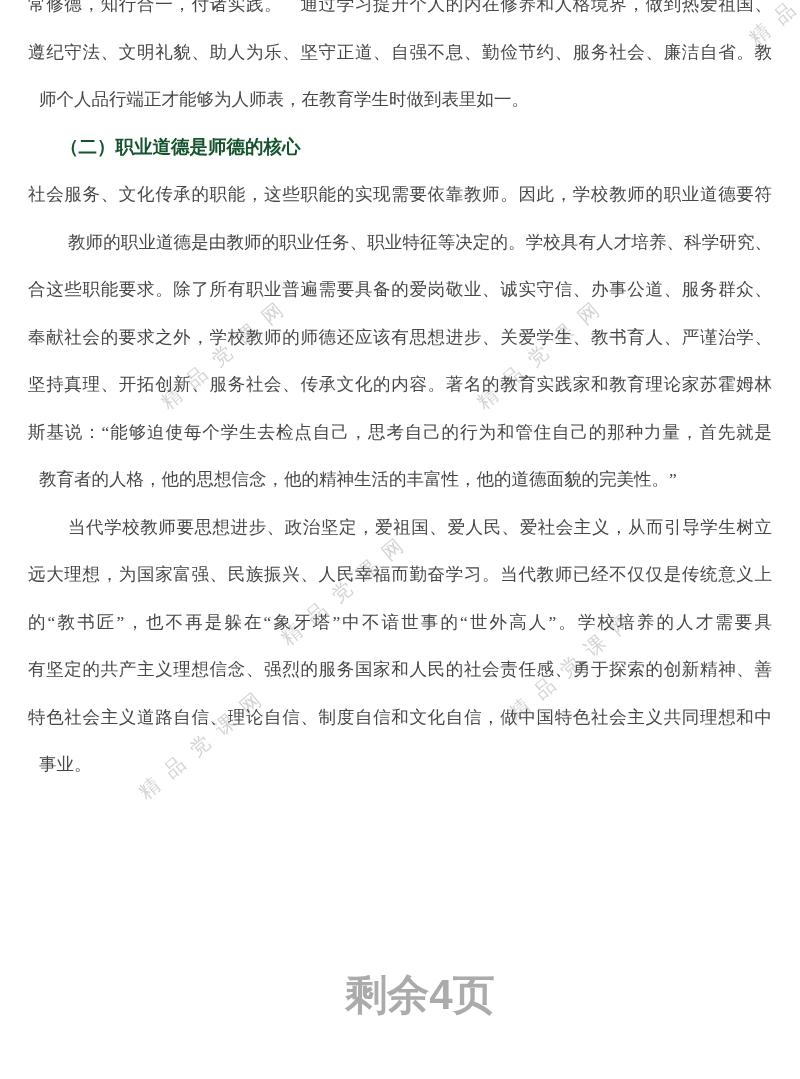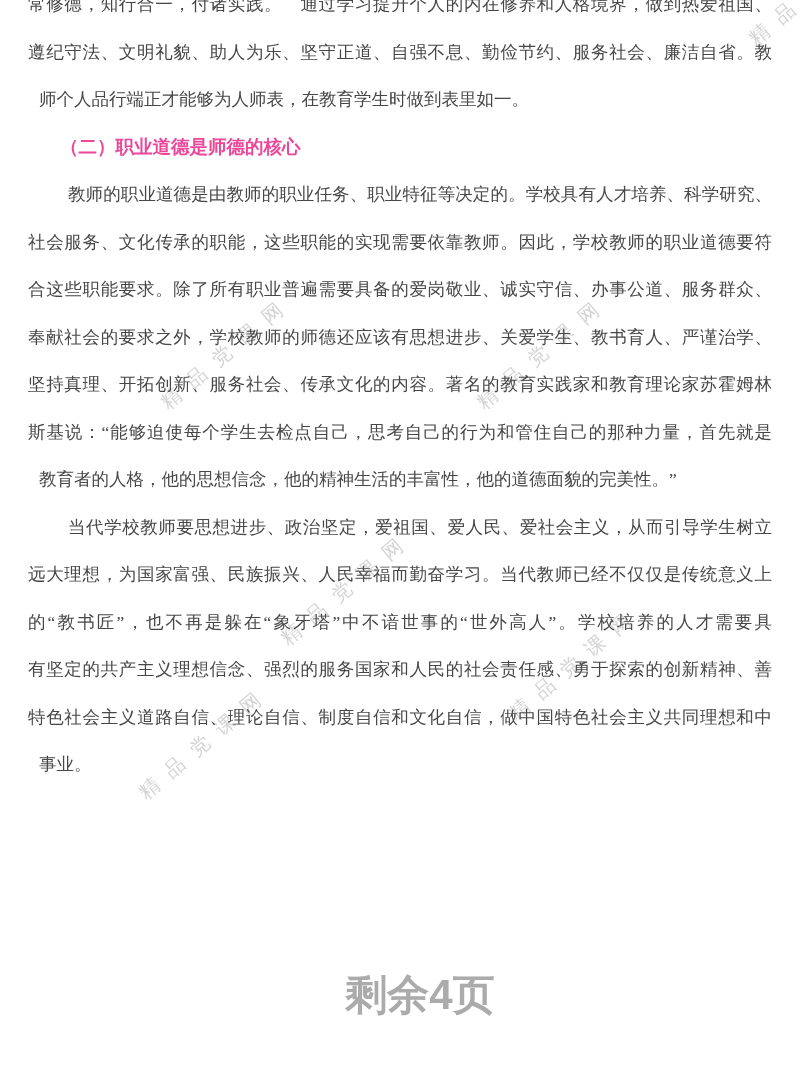--- a/index.html
+++ b/index.html
@@ -44,21 +44,21 @@
     font-size: 17.5px;
     color: #474747;
     text-align: justify;
     text-align-last: justify;
     overflow: hidden;
   }
   .line.t-end { text-align-last: left; margin-left: 11px; }
   .line.t-heading {
     text-align-last: left;
     font-weight: 700;
-    color: #ec4899;
+    color: #14532d;
     font-size: 18.5px;
     padding-left: 32px;
   }
   .line.ind { padding-left: 40px; }
 
   
   .footer {
     position: absolute;
     left: 0;
     right: 0;
@@ -89,22 +89,22 @@
     <div class="wm wm-e">精品党课网</div>
     <div class="wm wm-f">精品党课网</div>
   </div>
 
   <div class="content">
 
   <div class="line t-body">常修德，知行合一，付诸实践。　通过学习提升个人的内在修养和人格境界，做到热爱祖国、</div>
       <div class="line t-body">遵纪守法、文明礼貌、助人为乐、坚守正道、自强不息、勤俭节约、服务社会、廉洁自省。教</div>
       <div class="line t-end">师个人品行端正才能够为人师表，在教育学生时做到表里如一。</div>
       <div class="line t-heading">（二）职业道德是师德的核心</div>
+      <div class="line t-body">社会服务、文化传承的职能，这些职能的实现需要依靠教师。因此，学校教师的职业道德要符</div>
       <div class="line t-body ind">教师的职业道德是由教师的职业任务、职业特征等决定的。学校具有人才培养、科学研究、</div>
-      <div class="line t-body">社会服务、文化传承的职能，这些职能的实现需要依靠教师。因此，学校教师的职业道德要符</div>
       <div class="line t-body">合这些职能要求。除了所有职业普遍需要具备的爱岗敬业、诚实守信、办事公道、服务群众、</div>
       <div class="line t-body">奉献社会的要求之外，学校教师的师德还应该有思想进步、关爱学生、教书育人、严谨治学、</div>
       <div class="line t-body">坚持真理、开拓创新、服务社会、传承文化的内容。著名的教育实践家和教育理论家苏霍姆林</div>
       <div class="line t-body">斯基说：“能够迫使每个学生去检点自己，思考自己的行为和管住自己的那种力量，首先就是</div>
       <div class="line t-end">教育者的人格，他的思想信念，他的精神生活的丰富性，他的道德面貌的完美性。”</div>
       <div class="line t-body ind">当代学校教师要思想进步、政治坚定，爱祖国、爱人民、爱社会主义，从而引导学生树立</div>
       <div class="line t-body">远大理想，为国家富强、民族振兴、人民幸福而勤奋学习。当代教师已经不仅仅是传统意义上</div>
       <div class="line t-body">的“教书匠”，也不再是躲在“象牙塔”中不谙世事的“世外高人”。学校培养的人才需要具</div>
       <div class="line t-body">有坚定的共产主义理想信念、强烈的服务国家和人民的社会责任感、勇于探索的创新精神、善</div>
       <div class="line t-body">特色社会主义道路自信、理论自信、制度自信和文化自信，做中国特色社会主义共同理想和中</div>

